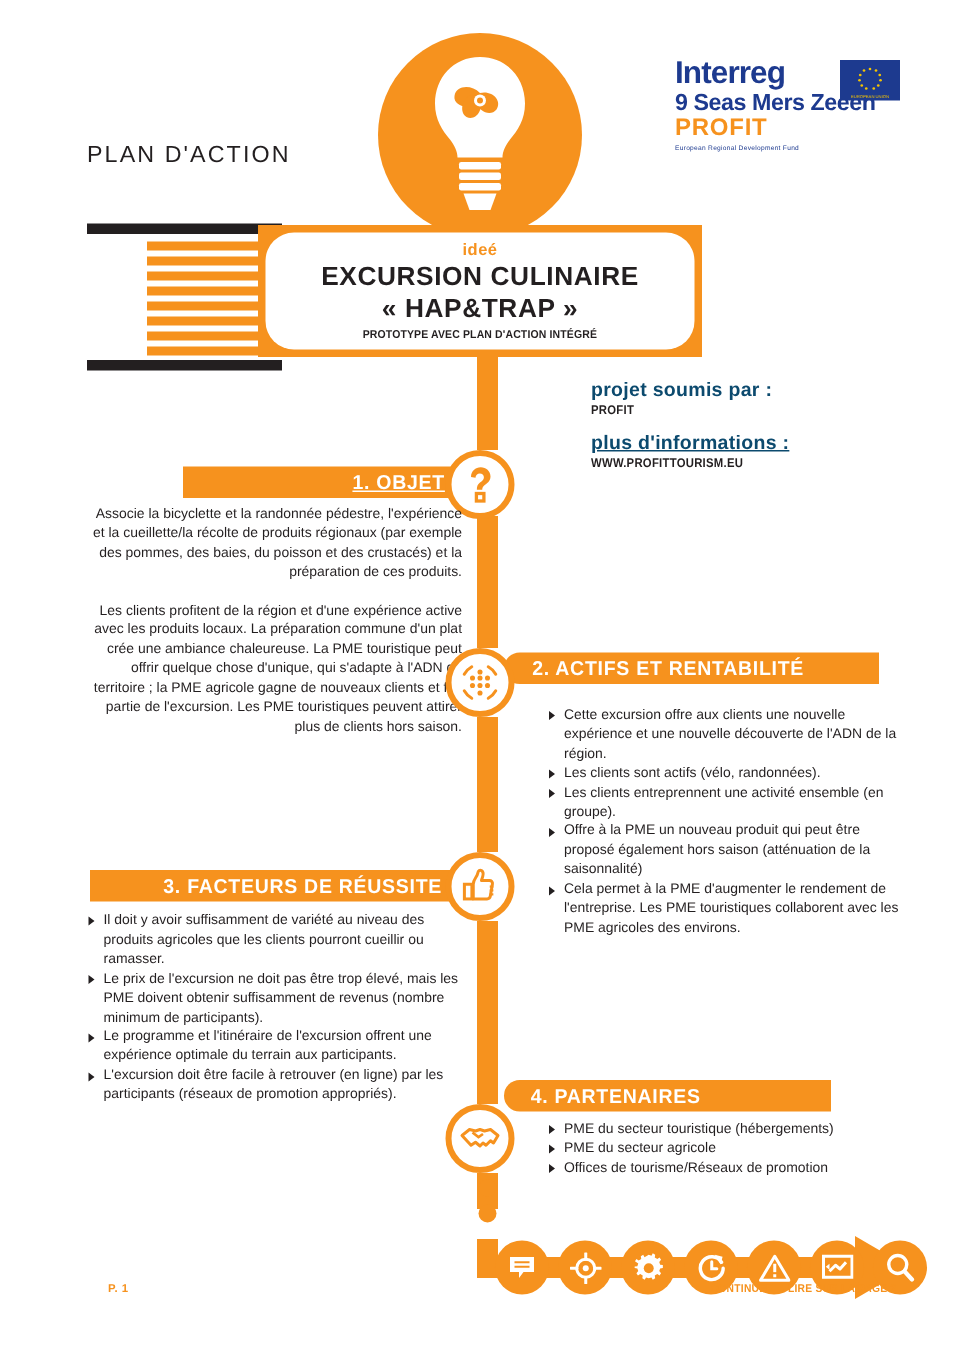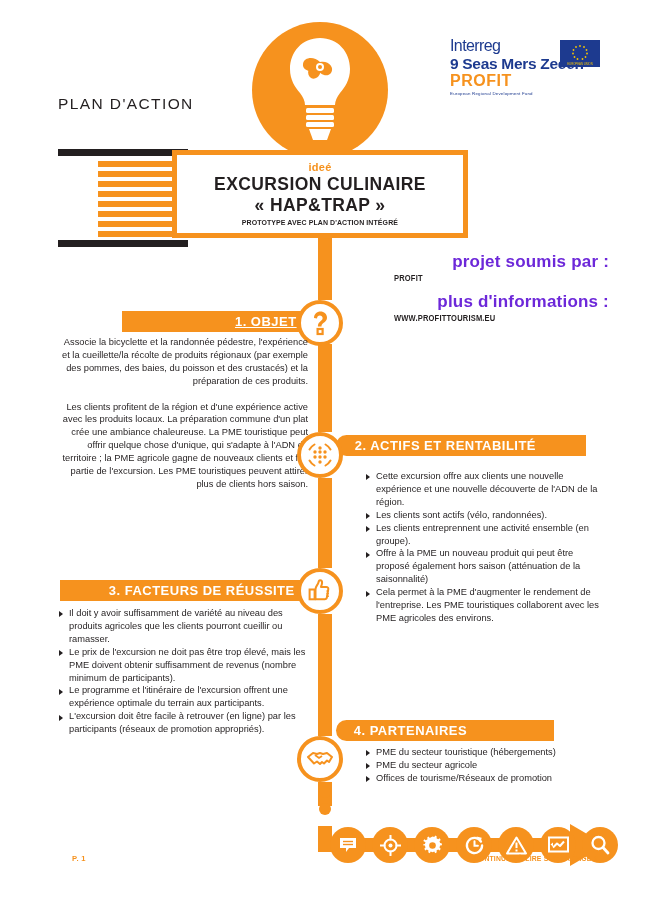--- a/index.html
+++ b/index.html
@@ -16,21 +16,21 @@
     font-size:15.5px;letter-spacing:1.4px;font-weight:400;color:#231f20;
   }
   .bulb-circle{
     position:absolute;left:252px;top:22px;width:136px;height:136px;
     background:#f6921e;border-radius:50%;
   }
   .bulb-svg{position:absolute;left:276px;top:34px;width:88px;height:112px;}
 
   .logo{position:absolute;left:450px;top:38px;width:150px;height:70px;}
   .logo .interreg{
-    font-size:16px;font-weight:400;color:#1d3a8f;letter-spacing:-0.6px;
+    font-size:21px;font-weight:700;color:#1d3a8f;letter-spacing:-0.6px;
     font-family:"Liberation Sans", sans-serif;line-height:1;
   }
   .logo .seas{font-size:15.5px;font-weight:700;color:#1d3a8f;letter-spacing:-0.3px;margin-top:2px;line-height:1;}
   .logo .profit{font-size:16px;font-weight:700;color:#f6921e;letter-spacing:0.5px;margin-top:1px;line-height:1;}
   .logo .eusub{font-size:4.4px;color:#1d3a8f;margin-top:2px;letter-spacing:0.2px;}
   .euflag{
     position:absolute;right:0;top:2px;width:40px;height:27px;background:#1d3a8f;
   }
   .euflag .stars{position:absolute;inset:0;}
   .euflag .lbl{position:absolute;bottom:1px;left:0;right:0;text-align:center;font-size:2.8px;color:#f5c400;}
@@ -40,37 +40,37 @@
   .rule-black2{position:absolute;left:58px;top:240px;width:130px;height:7px;background:#231f20;}
   .stripe{position:absolute;left:0;height:6px;background:#f6921e;}
 
   
   .titlebox{
     position:absolute;left:172px;top:150px;width:296px;height:88px;
     background:#f6921e;box-sizing:border-box;padding:5px;
   }
   .titlebox-in{
     width:100%;height:100%;background:#ffffff;box-sizing:border-box;
-    display:flex;flex-direction:column;align-items:center;justify-content:center;
+    display:flex;flex-direction:column;align-items:center;justify-content:center;border-radius:19px;
   }
   .t-idee{font-size:11px;font-weight:700;color:#f6921e;letter-spacing:0.3px;margin-bottom:1px;}
   .t-main{font-size:17.5px;font-weight:700;color:#231f20;letter-spacing:0.4px;line-height:1.15;}
   .t-sub{font-size:17.5px;font-weight:700;color:#231f20;letter-spacing:0.4px;line-height:1.15;}
   .t-proto{font-size:7.6px;font-weight:700;color:#231f20;letter-spacing:0.1px;margin-top:3px;
            transform:scaleX(0.92);transform-origin:center;}
 
   
   .spine{position:absolute;background:#f6921e;}
 
   
   .proj{position:absolute;left:394px;top:252px;width:215px;}
-  .proj .lbl{font-size:17px;font-weight:700;color:#6d28d9;letter-spacing:0.2px;text-align:right;}
+  .proj .lbl{font-size:13px;font-weight:700;color:#0c4a6e;letter-spacing:0.2px;}
   .proj .val{font-size:8.4px;font-weight:700;color:#231f20;letter-spacing:0.2px;
              transform:scaleX(0.9);transform-origin:left;margin-top:1px;}
-  .proj .grp2{margin-top:9px;}
+  .proj .grp2{margin-top:9px;text-decoration:underline;}
 
   
   .pill{
     position:absolute;height:21px;background:#f6921e;
     display:flex;align-items:center;box-sizing:border-box;
     color:#ffffff;font-weight:700;font-size:13.4px;letter-spacing:0.5px;
   }
   .pill.left{border-radius:11px 0 0 11px;padding-left:16px;}
   .pill.right{border-radius:0 11px 11px 0;padding-right:16px;justify-content:flex-end;}
   .pill span{transform:scaleX(0.97);transform-origin:center;white-space:nowrap;}

